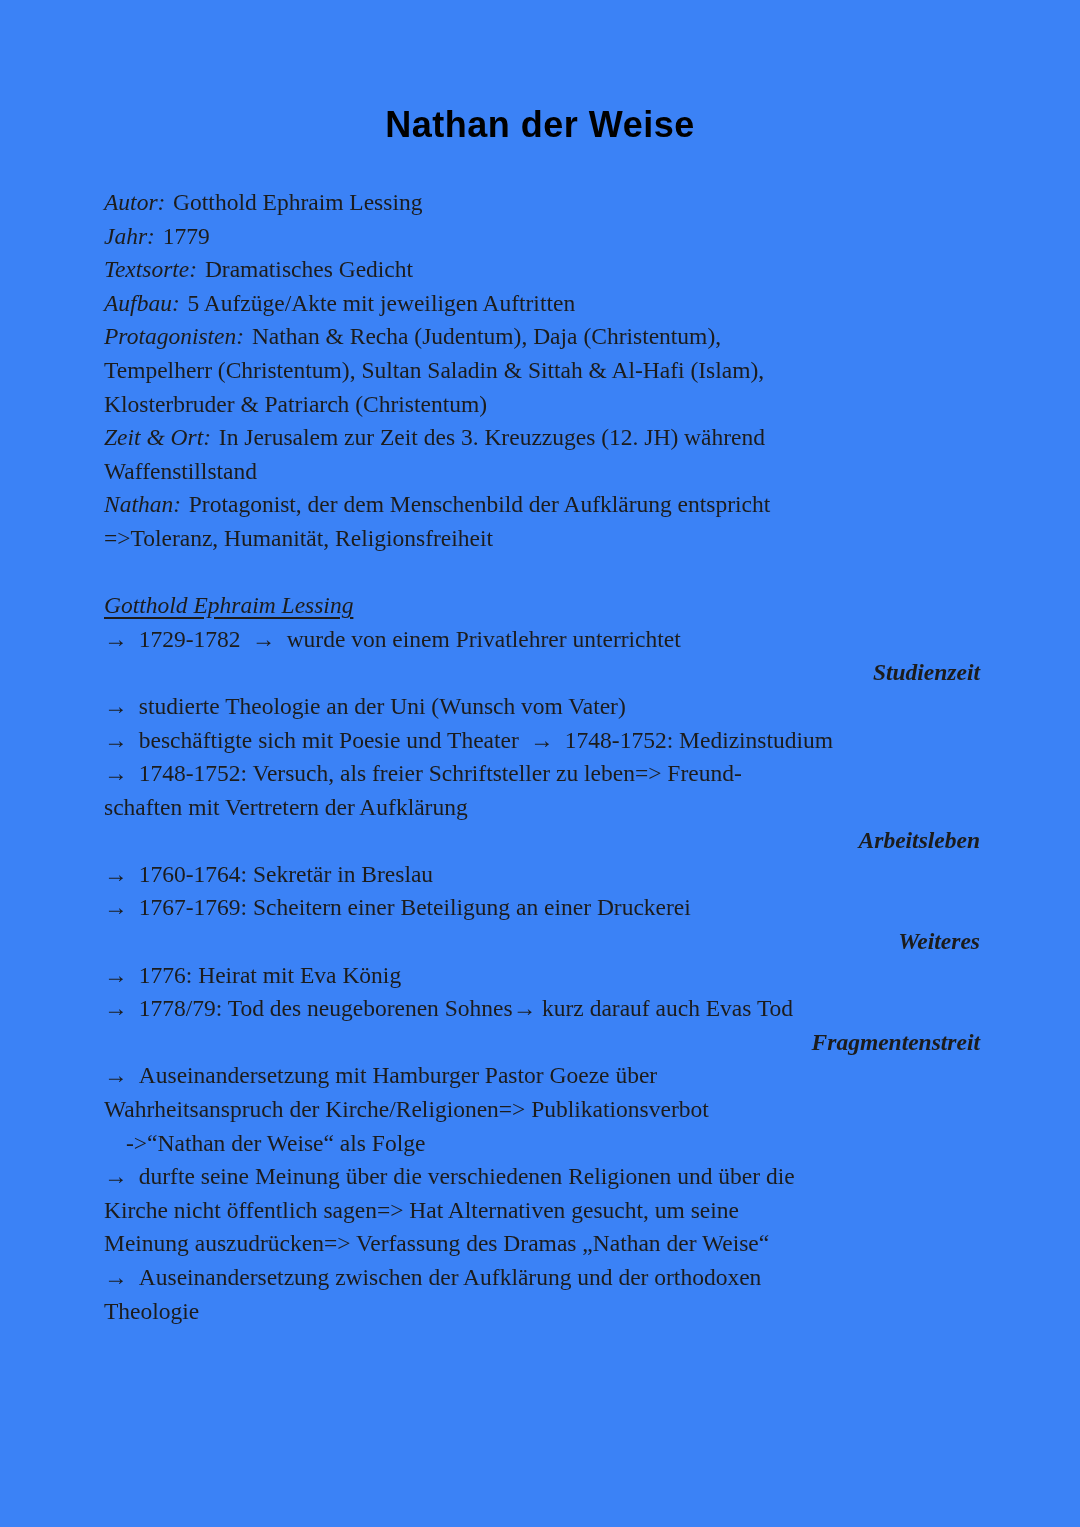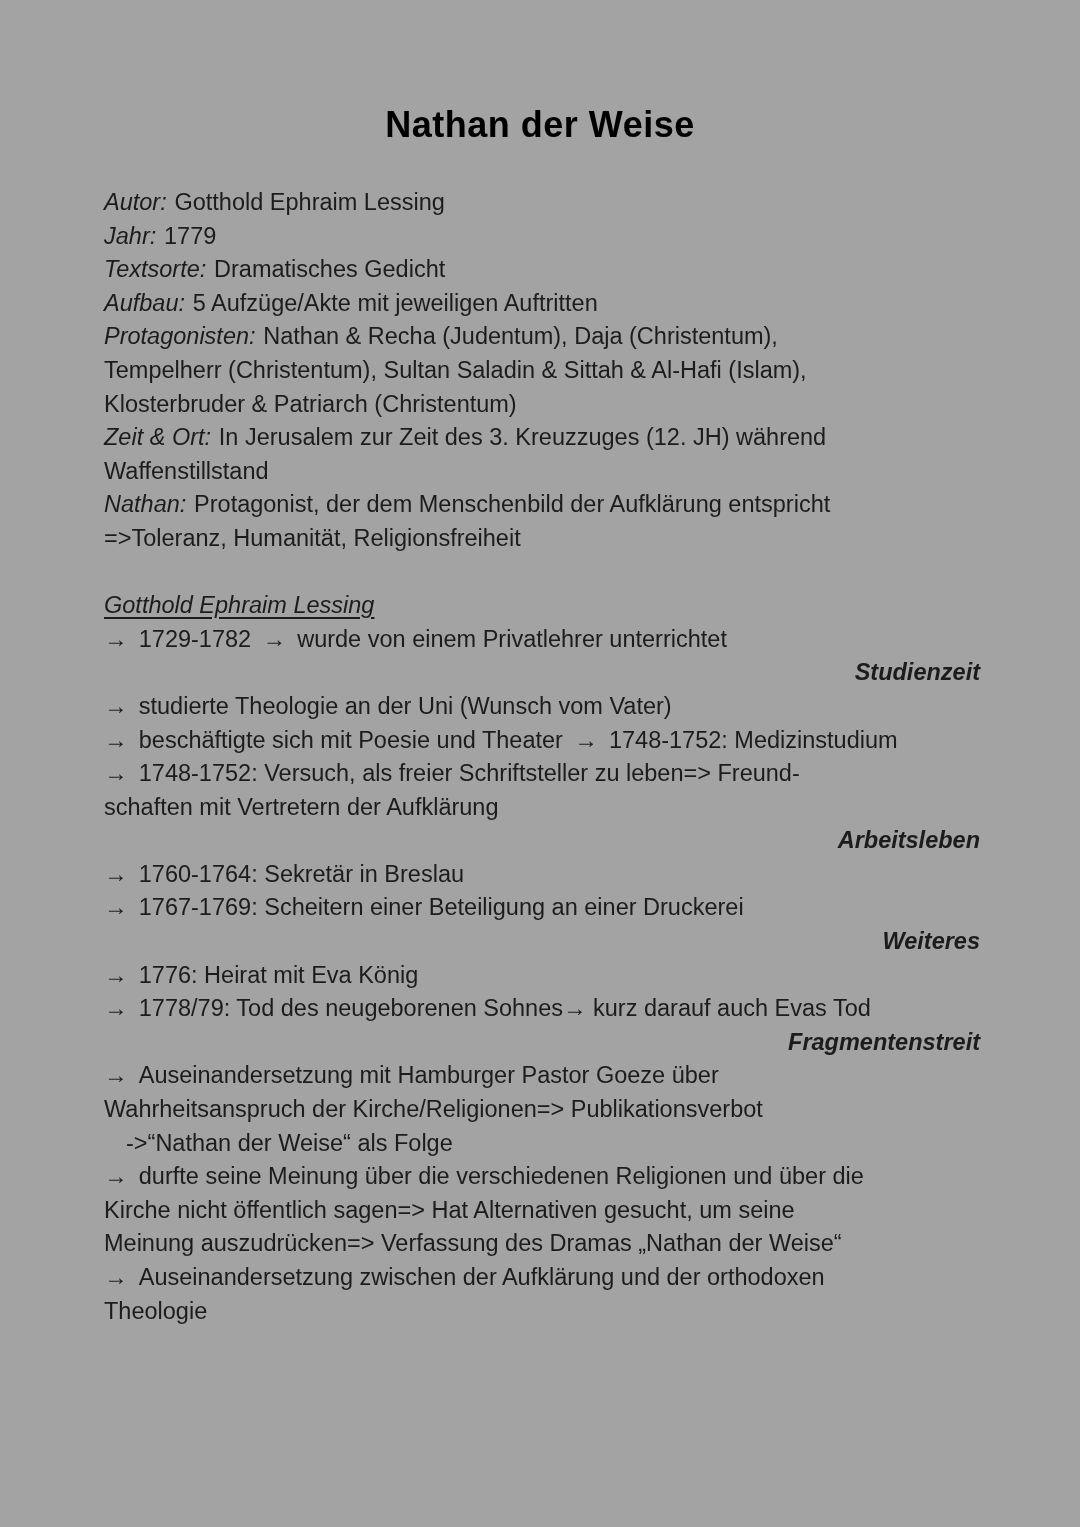--- a/index.html
+++ b/index.html
@@ -5,41 +5,41 @@
 <style>
   html, body {
     margin: 0;
     padding: 0;
     background: #ffffff;
   }
   .page {
     position: relative;
     width: 1080px;
     height: 1527px;
-    background: #a3a3a3;
+    background: #3b82f6;
     overflow: hidden;
     color: #1c1c1c;
   }
   .title {
     font-family: "Liberation Sans", sans-serif;
     font-weight: bold;
     font-size: 36px;
     letter-spacing: 0.5px;
     text-align: center;
     padding-top: 104px;
     color: #000000;
   }
   .content {
     margin: 40px 100px 0 104px;
     font-family: "Liberation Sans", sans-serif;
     font-size: 23.5px;
     line-height: 33.6px;
     color: #1c1c1c;
   }
-  .line { white-space: nowrap; }
+  .line { white-space: nowrap; font-family: Liberation Serif, serif; }
   .lbl {
     font-style: italic;
     margin-right: 0.33em;
   }
   .h-underline {
     font-style: italic;
     text-decoration: underline;
     text-underline-offset: 4px;
   }
   .h-bold {

